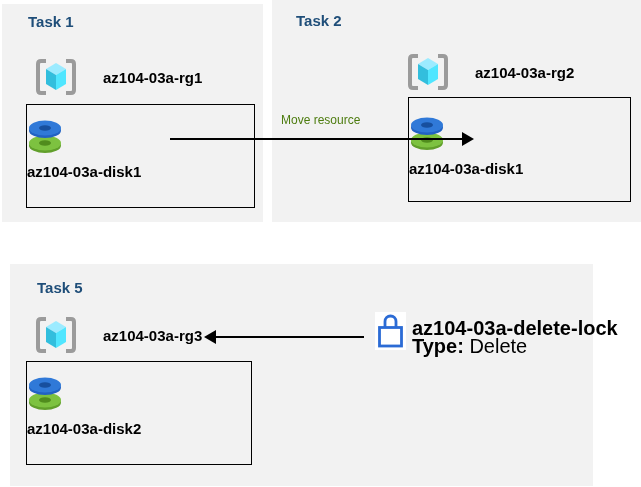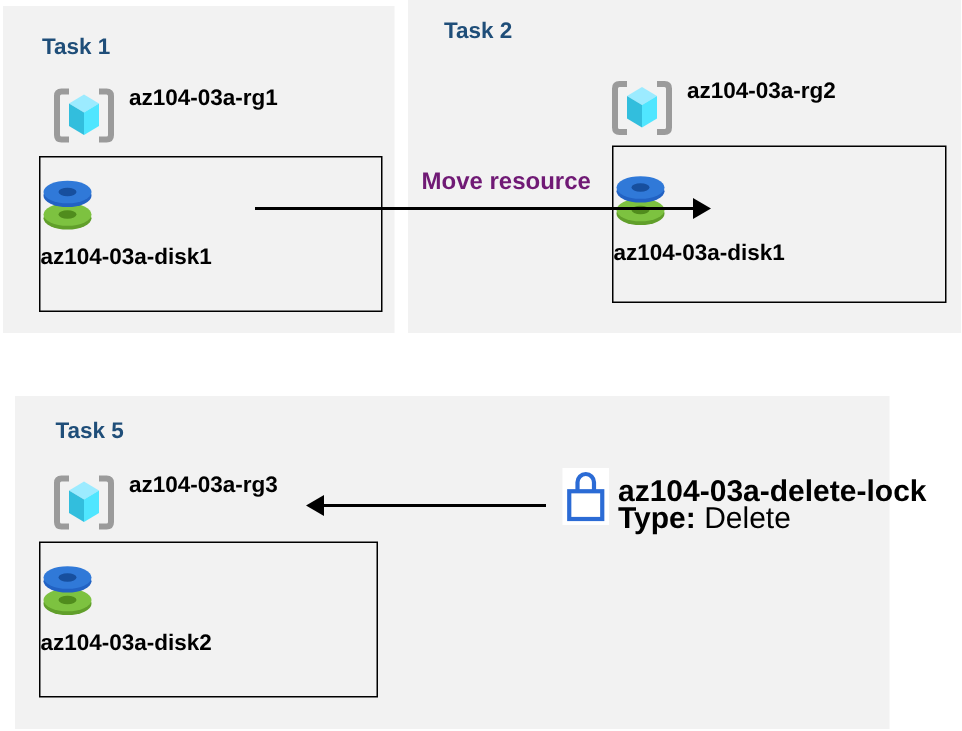--- a/index.html
+++ b/index.html
@@ -9,21 +9,21 @@
   }
   .panel { position:absolute; background:#f2f2f2; }
   #panel-task1 { left:2px;  top:4px;   width:261px; height:218px; }
   #panel-task2 { left:272px; top:0px;  width:369px; height:222px; }
   #panel-task3 { left:10px; top:264px; width:583px; height:222px; }
 
   .panel-title {
     position:absolute; font-size:15px; font-weight:bold; color:#1f4e79;
     white-space:nowrap;
   }
-  .rg-row { position:absolute; display:flex; gap:7px; }
+  .rg-row { position:absolute; display:flex; align-items:center; gap:24px; }
   .rg-label { font-size:15px; font-weight:bold; color:#000; white-space:nowrap; }
 
   .disk-box {
     position:absolute; border:1.5px solid #000; box-sizing:border-box;
     display:flex; flex-direction:column; align-items:flex-start;
   }
   .disk-box .icon-wrap { margin-top:14px; line-height:0; }
   #panel-task2 .disk-box .icon-wrap { margin-top:18px; }
   .disk-label { font-size:15px; font-weight:bold; color:#000; margin-top:9px; white-space:nowrap; }
 
@@ -33,38 +33,38 @@
     border-top:7px solid transparent; border-bottom:7px solid transparent;
     border-left:12px solid #000;
   }
   .arrow-head-left {
     position:absolute; width:0; height:0;
     border-top:7px solid transparent; border-bottom:7px solid transparent;
     border-right:12px solid #000;
   }
   .move-label {
     position:absolute; left:281px; top:113px;
-    font-size:16px; font-weight:bold; color:#701a75; white-space:nowrap;
+    font-size:12px; font-weight:normal; color:#4d7c0f; white-space:nowrap;
   }
 
   .lock-patch {
     position:absolute; left:375px; top:312px; width:31px; height:38px;
     background:#ffffff; display:flex; align-items:center; justify-content:center;
   }
   .lock-text { position:absolute; left:412px; top:319px; font-size:20px; line-height:18px; color:#000; }
   .lock-name { font-weight:bold; white-space:nowrap; }
   .lock-type b { font-weight:bold; }
 </style>
 </head>
 <body>
 
 <div class="canvas">
 
   <div class="panel" id="panel-task1">
-    <div class="panel-title" style="left:26px; top:19px;text-align:center;">Task 1</div>
+    <div class="panel-title" style="left:26px; top:9px;text-align:center;">Task 1</div>
 
     <div class="rg-row" style="left:31px; top:53px;">
       <span style="line-height:0;">
         <svg width="46" height="40" viewBox="0 0 46 40">
           <path d="M13 4 L8 4 Q5 4 5 7 L5 33 Q5 36 8 36 L13 36" fill="none" stroke="#9b9b9b" stroke-width="4"></path>
           <path d="M33 4 L38 4 Q41 4 41 7 L41 33 Q41 36 38 36 L33 36" fill="none" stroke="#9b9b9b" stroke-width="4"></path>
           <polygon points="23,6 33,12 23,18 13,12" fill="#9cebff"></polygon>
           <polygon points="13,12 23,18 23,33 13,27" fill="#32bedd"></polygon>
           <polygon points="33,12 23,18 23,33 33,27" fill="#50e6ff"></polygon>
         </svg>

